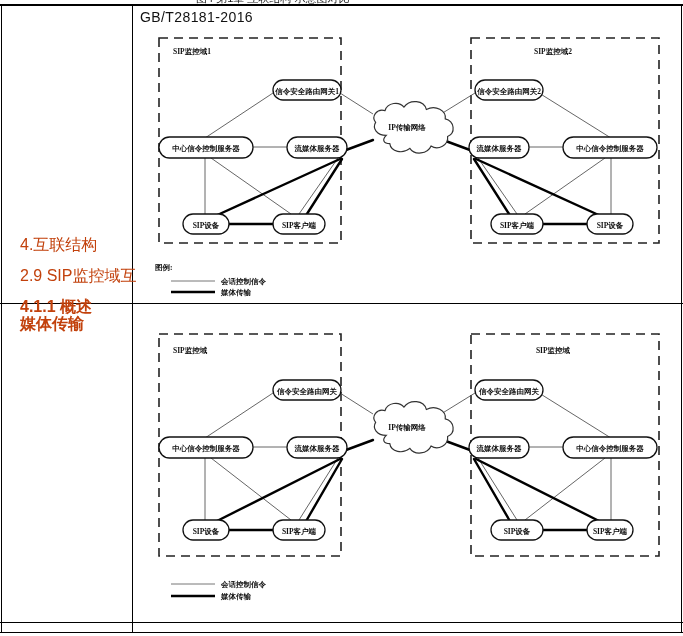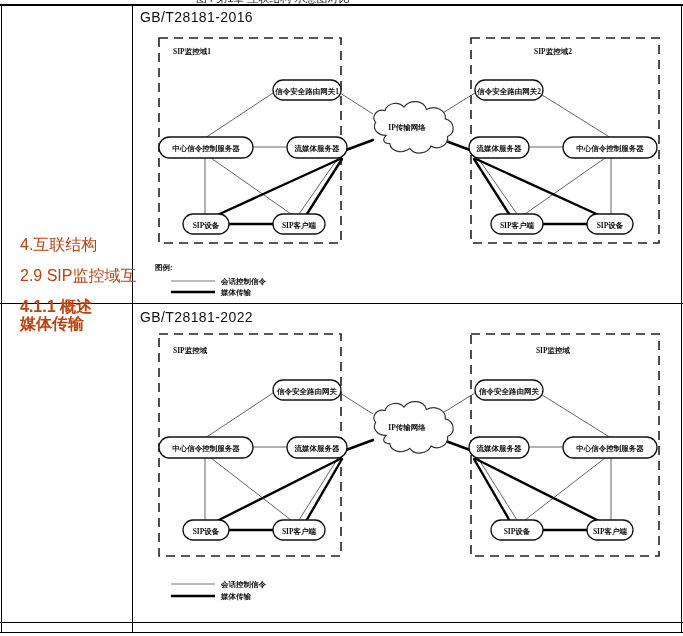--- a/index.html
+++ b/index.html
@@ -258,21 +258,20 @@
       <g>
         <text class="legendtext" x="22" y="242" font-size="7.5">图例:</text>
         <line x1="38" y1="253" x2="82" y2="253" stroke="#777777" stroke-width="1"></line>
         <text class="legendtext" x="88" y="256" font-size="7.5">会话控制信令</text>
         <line x1="38" y1="264" x2="82" y2="264" stroke="#000000" stroke-width="2.6"></line>
         <text class="legendtext" x="88" y="267" font-size="7.5">媒体传输</text>
       </g>
     </svg>
   </div>
 
-  <div class="panel-title p2">GB/T28181-2022</div>
 
   <div class="diagram d2">
     <svg width="548" height="292" viewBox="0 0 548 292" xmlns="http://www.w3.org/2000/svg">
       <defs>
         <g id="cloudshape2">
           <path d="M 18,30 C 10,30 6,24 9,19 C 5,14 10,7 17,9 C 19,2 29,1 33,6
                    C 38,-1 50,0 52,8 C 60,4 69,9 68,16 C 76,18 77,28 70,31
                    C 71,38 62,43 56,39 C 53,46 42,47 38,41 C 32,46 22,44 21,37
                    C 16,37 14,34 18,30 Z" fill="#ffffff" stroke="#333333" stroke-width="1"></path>
         </g>

